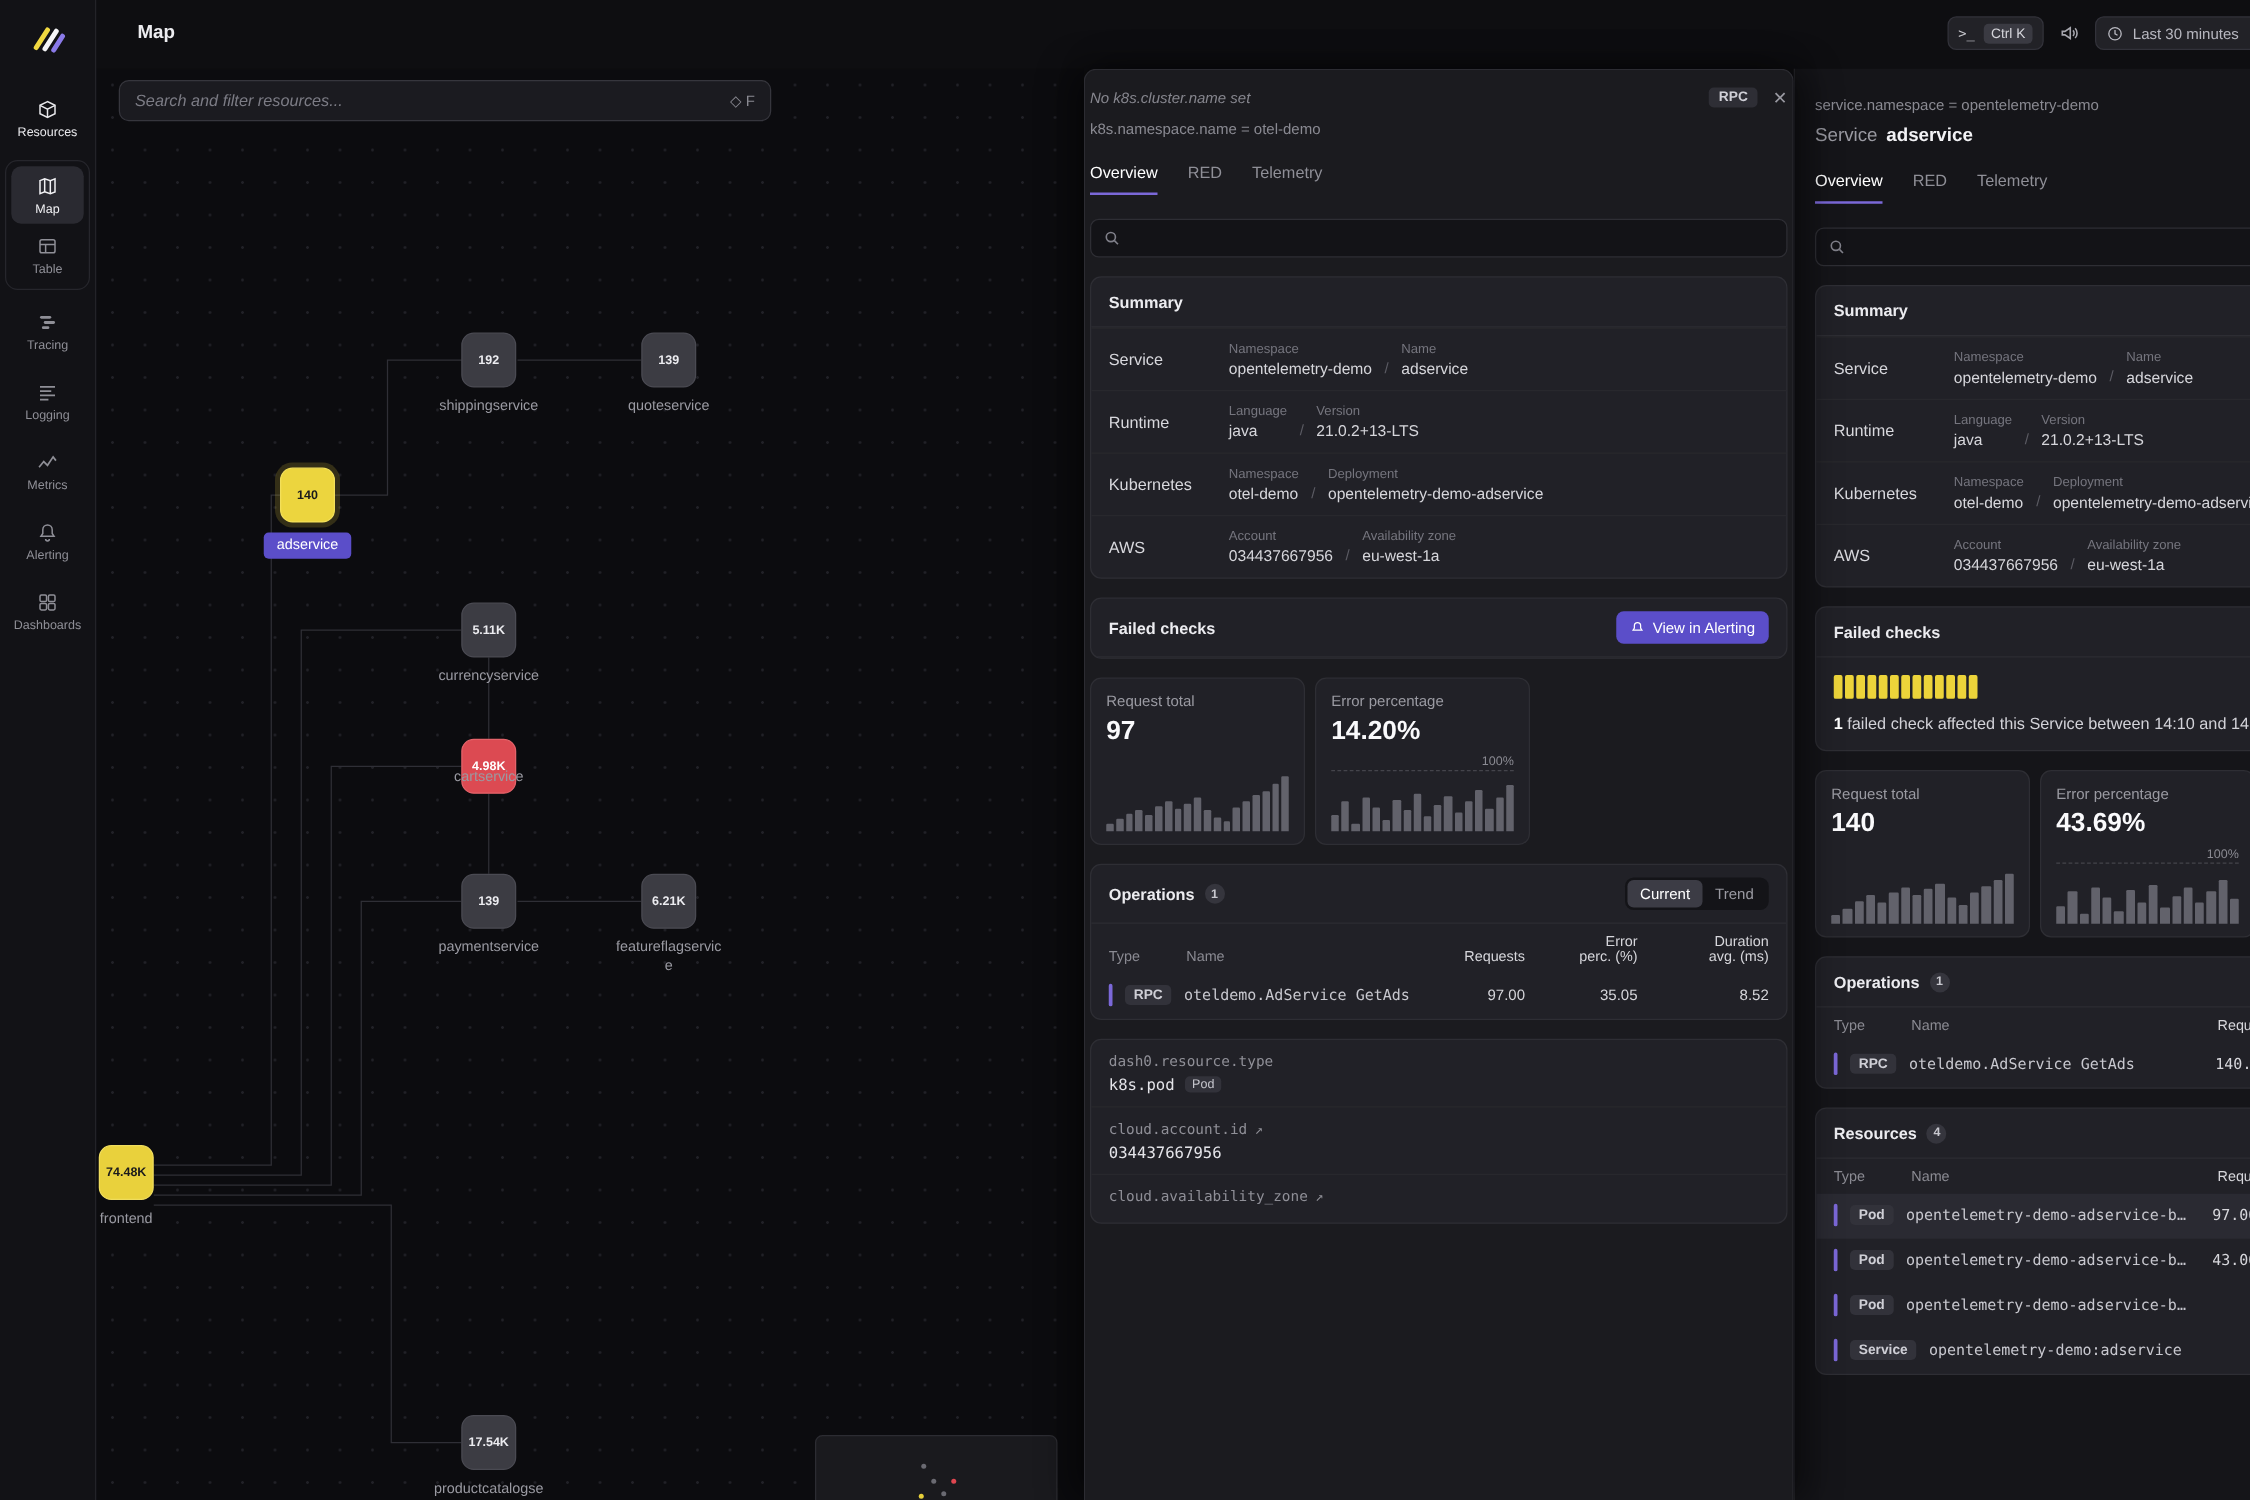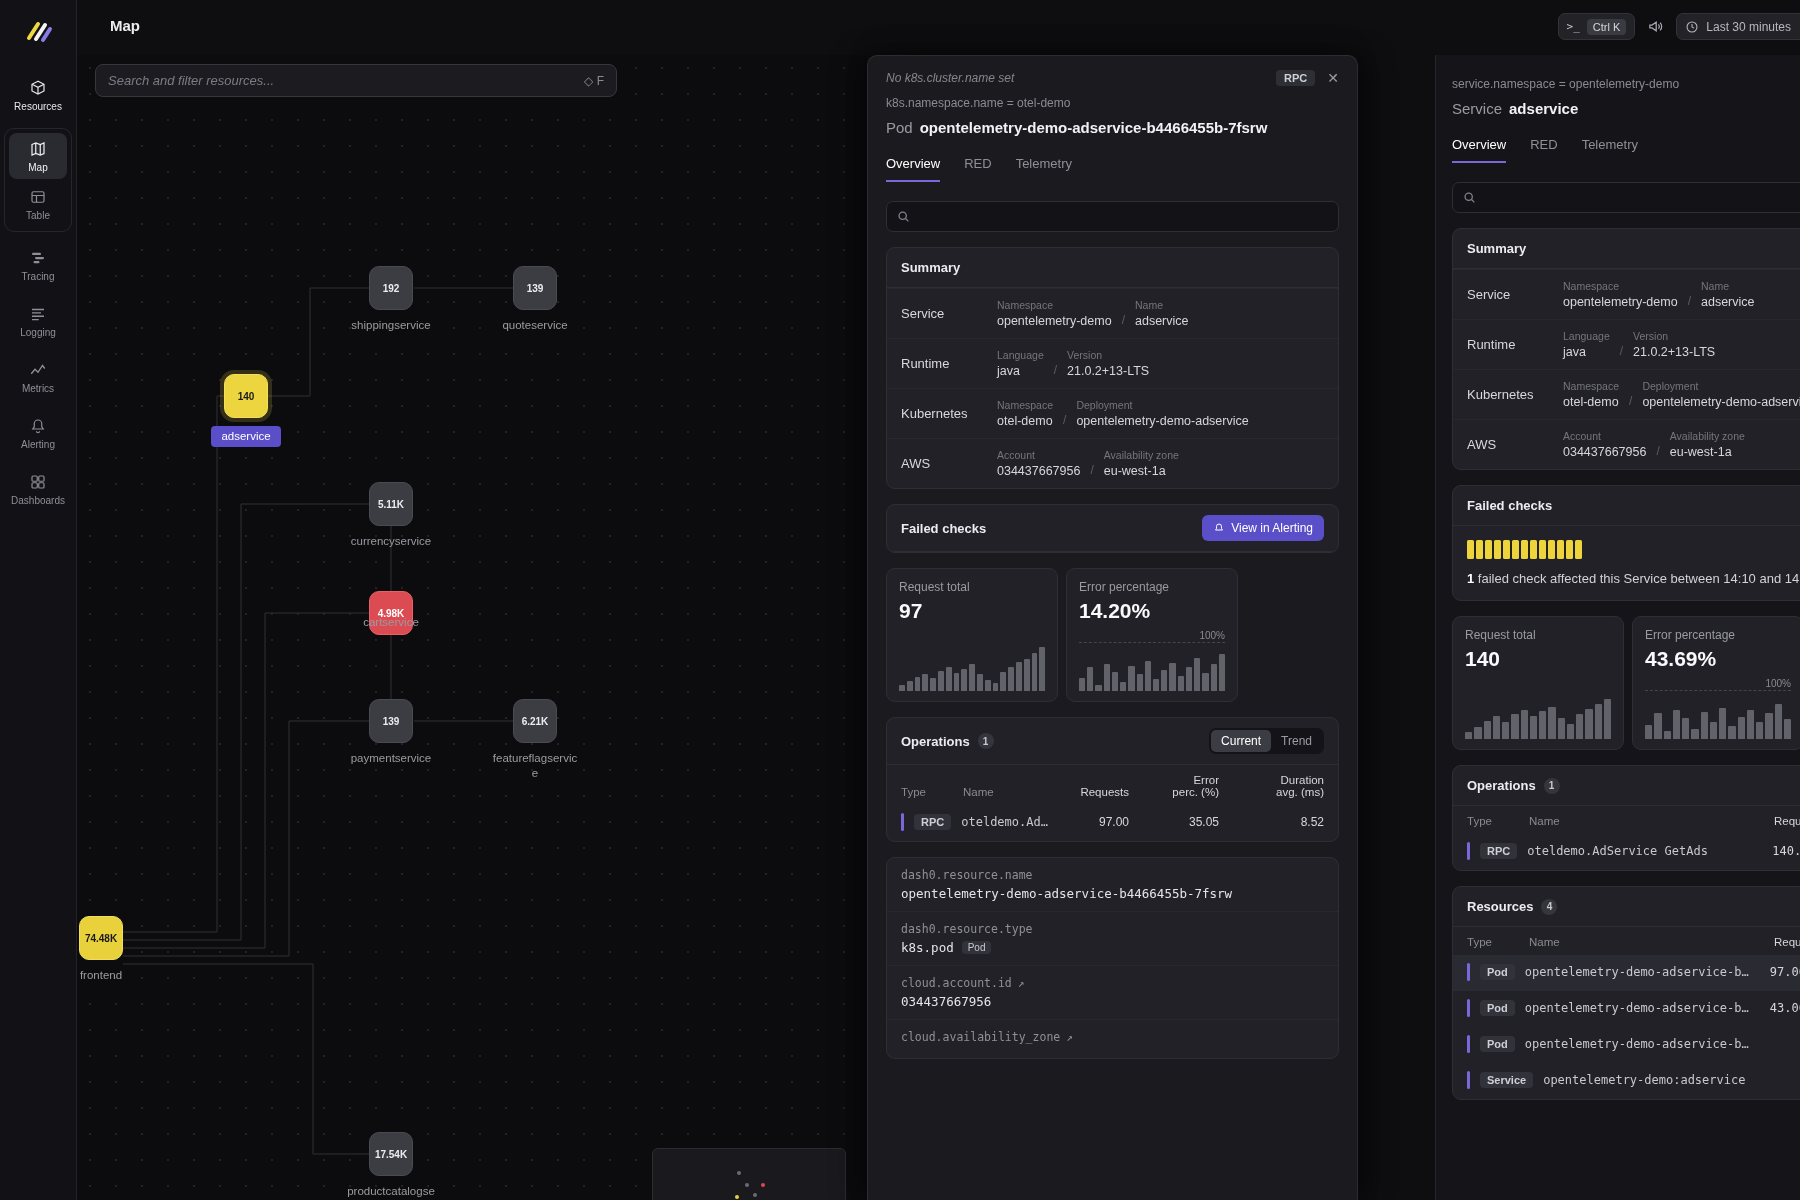--- a/index.html
+++ b/index.html
@@ -93,24 +93,24 @@
   .minimap {
     position:absolute; left:575px; top:1093px; width:194px; height:112px;
     background:#1a1a1e; border:1px solid #2c2c32; border-radius:6px; z-index:6; cursor:pointer;
   }
   .mm-dot { position:absolute; width:4px; height:4px; border-radius:50%; background:#6a6a72; }
   .mm-dot.y { background:#e7cf3a; } .mm-dot.r { background:#df4650; }
 
   
   .panel, .rpanel { position:absolute; top:55px; height:1145px; overflow:hidden; }
   .panel {
-    left:867px; width:491px; background:#1b1b1f;
+    left:867px; width:568px; background:#1b1b1f;
     border:1px solid #2c2c32; border-bottom:none; border-radius:10px 10px 0 0;
     box-shadow:-10px 0 28px rgba(0,0,0,.45), 10px 0 28px rgba(0,0,0,.45);
-    padding:14px 18px; z-index:20;
+    padding:14px 4px; z-index:20;
   }
   .rpanel { left:1435px; width:562px; background:#151519; border-left:1px solid #26262c; padding:14px 16px; z-index:10; }
 
   .p-topline { display:flex; align-items:center; justify-content:space-between; }
   .cluster-note { color:#86868e; font-size:12px; font-style:italic; }
   .p-topright { display:flex; align-items:center; gap:12px; }
   .rpc-badge {
     background:#2e2e35; color:#cfcfd6; font-size:11px; border-radius:4px;
     padding:2px 8px; font-weight:600;
   }
@@ -400,23 +400,20 @@
 
 <section class="panel">
   <div class="p-topline">
     <span class="cluster-note">No k8s.cluster.name set</span>
     <span class="p-topright">
       <span class="rpc-badge">RPC</span>
       <span class="close-x">✕</span>
     </span>
   </div>
   <div class="ns-line">k8s.namespace.name = otel-demo</div>
-  <div class="p-title">
-    <span class="kind">Pod</span><span class="name">opentelemetry-demo-adservice-b4466455b-7fsrw</span>
-  </div>
 
   <div class="tabs">
     <span class="tab active">Overview</span>
     <span class="tab">RED</span>
     <span class="tab">Telemetry</span>
   </div>
 
   <div class="panel-search">
     <span class="sicon">
       <svg width="13" height="13" viewBox="0 0 16 16" fill="none" stroke="currentColor" stroke-width="1.6">
@@ -571,24 +568,20 @@
       <span class="tbadge">RPC</span>
       <span class="c-name mono">oteldemo.AdService GetAds</span>
       <span class="c-num">97.00</span>
       <span class="c-num w80">35.05</span>
       <span class="c-num w95">8.52</span>
     </div>
   </div>
 
   <div class="card">
     <div class="attr-row">
-      <div class="attr-key">dash0.resource.name</div>
-      <div class="attr-val">opentelemetry-demo-adservice-b4466455b-7fsrw</div>
-    </div>
-    <div class="attr-row">
       <div class="attr-key">dash0.resource.type</div>
       <div class="attr-val">
           <span>k8s.pod</span>
           <span class="val-tag">Pod</span>
         </div>
     </div>
     <div class="attr-row">
       <div class="attr-key">
           <span>cloud.account.id</span>
           <span class="ext">↗</span>

